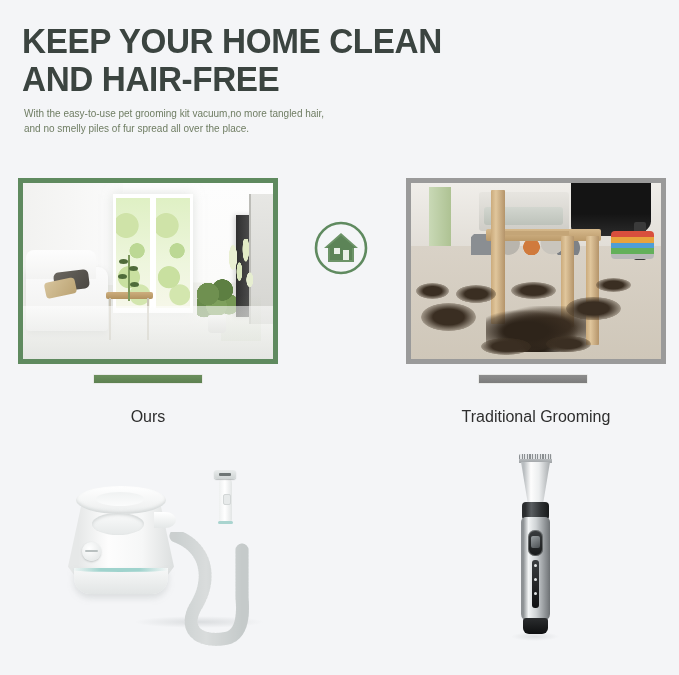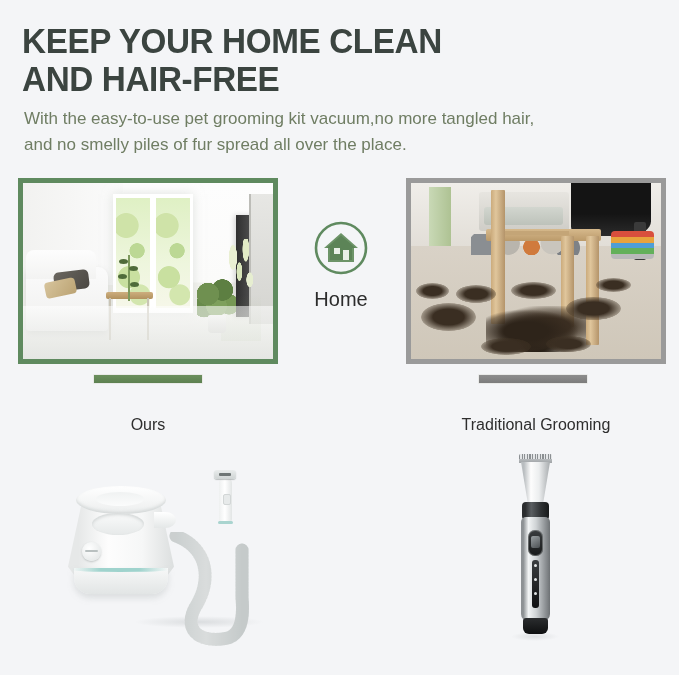--- a/index.html
+++ b/index.html
@@ -29,21 +29,21 @@
     font-stretch: condensed;
     transform: scaleX(0.95);
     transform-origin: left top;
     white-space: pre-line;
   }
   .subhead {
     position: absolute;
     left: 24px;
     top: 106px;
     width: 600px;
-    font-size: 17px;
+    font-size: 10px;
     line-height: 1.52;
     color: #6f7d63;
     white-space: pre-line;
   }
 
   
   .compare {
     position: absolute;
     left: 0;
     top: 178px;
@@ -334,21 +334,21 @@
   }
   .bar-trad {
     left: 72px;
     top: 196px;
     width: 108px;
     background: linear-gradient(to bottom, #8d8d8d, #7c7c7c);
     border: 1px solid #e9eae8;
   }
   .caption {
     position: absolute;
-    top: 238px;
+    top: 230px;
     width: 260px;
     left: 0;
     text-align: center;
     font-size: 16px;
     color: #2e2e2e;
   }
 
   
   .products {
     position: absolute;
@@ -577,21 +577,20 @@
   <div class="center">
     <div class="home-badge">
       <svg viewBox="0 0 56 56" width="56" height="56" aria-hidden="true">
         <circle cx="28" cy="28" r="25" fill="none" stroke="#5f8a5f" stroke-width="2.6"></circle>
         <path d="M28 13 L45 28 L41 28 L41 42 L15 42 L15 28 L11 28 Z" fill="#6d9468"></path>
         <path d="M28 15.5 L42.5 28 L39 28 L39 40 L17 40 L17 28 L13.5 28 Z" fill="#5c8457"></path>
         <rect x="21" y="28" width="6" height="6" fill="#e9f0e7"></rect>
         <rect x="30" y="30" width="6" height="10" fill="#e9f0e7"></rect>
       </svg>
     </div>
-    <div class="home-label">Home</div>
   </div>
 
   <div class="panel panel-right">
     <div class="frame frame-trad">
       <div class="photo">
         <div class="messy">
           <div class="m-wall"></div>
           <div class="m-curtain"></div>
           <div class="m-sofa">
             <div class="m-sofa-cush"></div>

